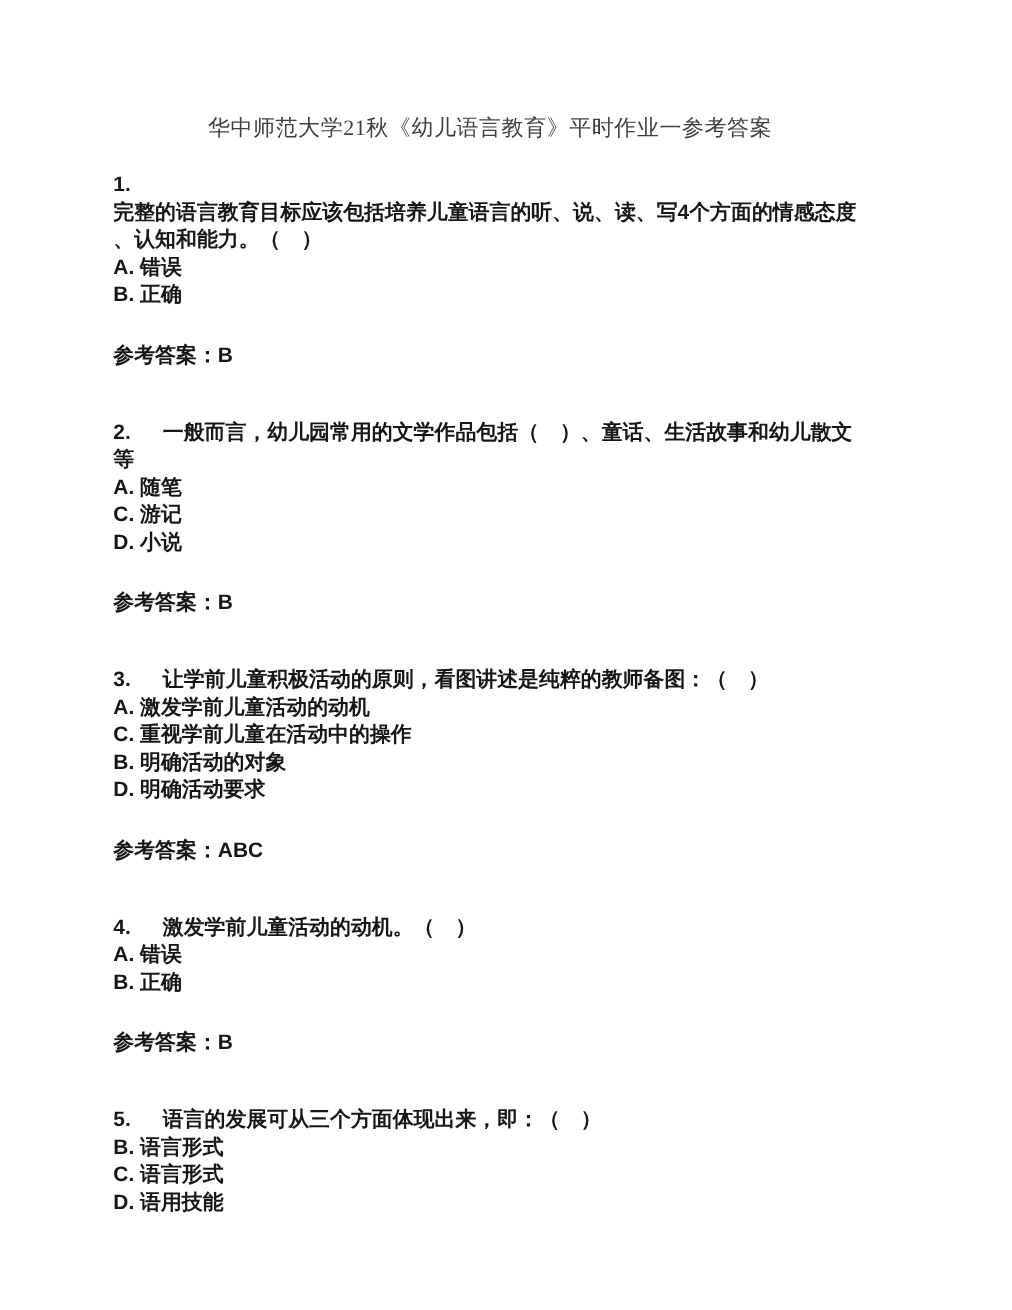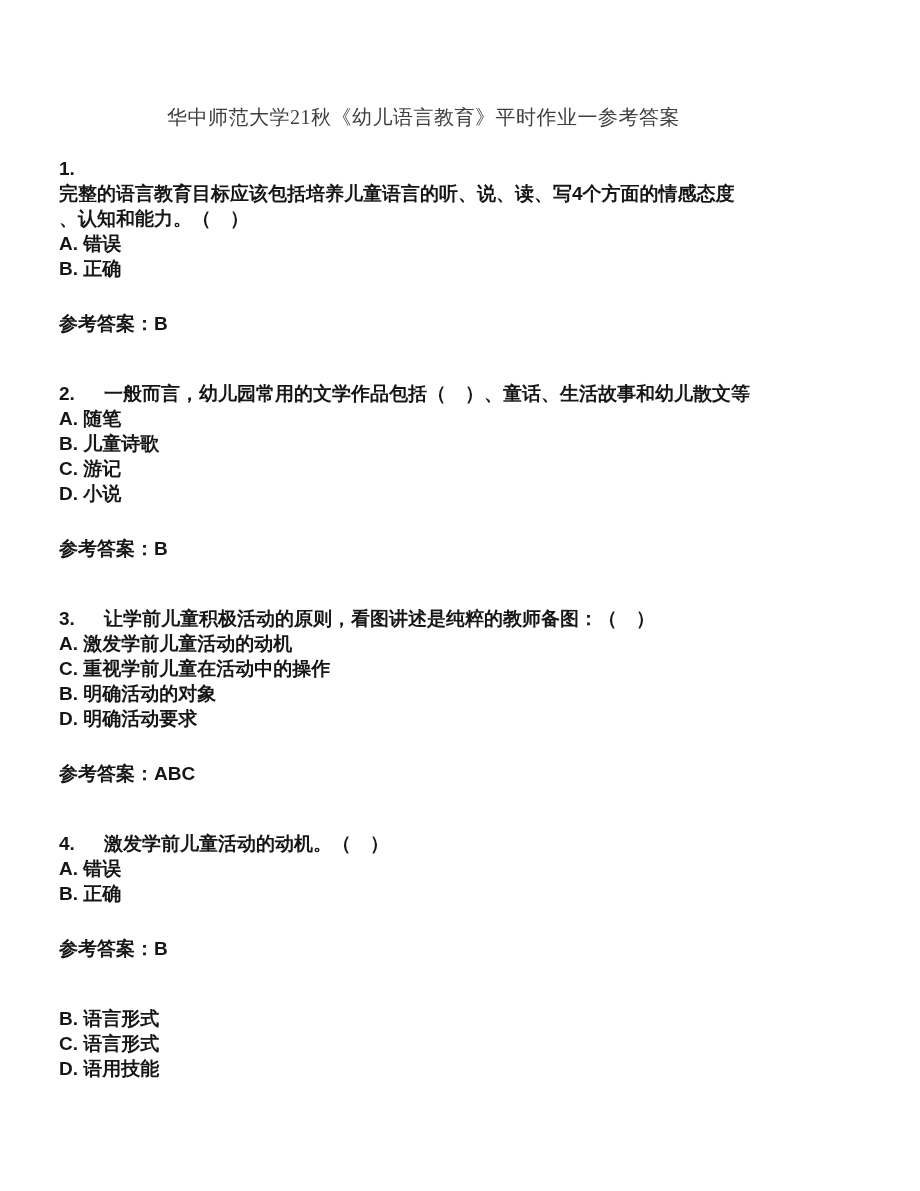--- a/index.html
+++ b/index.html
@@ -10,21 +10,21 @@
   body {
     width: 920px;
     height: 1191px;
     overflow: hidden;
     font-family: "Liberation Sans", sans-serif;
   }
   .page {
     box-sizing: border-box;
     width: 920px;
     height: 1191px;
-    padding: 104px 132px 0 59px;
+    padding: 104px 132px 0 103px;
     background: #ffffff;
   }
   .doc-title {
     font-family: "Liberation Serif", serif;
     font-weight: 400;
     font-size: 20px;
     line-height: 27px;
     color: #3f3f3f;
     text-align: center;
     letter-spacing: 0.5px;
@@ -65,21 +65,20 @@
     <div class="q-line">完整的语言教育目标应该包括培养儿童语言的听、说、读、写4个方面的情感态度</div>
     <div class="q-line">、认知和能力。（　）</div>
     <div class="q-line">A. 错误</div>
     <div class="q-line">B. 正确</div>
     <div class="answer-line"><span>参考答案：</span><span>B</span></div>
   </section>
 
   <section class="question">
     <div class="q-line"><span class="q-num">2.</span><span>一般而言，幼儿园常用的文学作品包括（　）、童话、生活故事和幼儿散文等</span></div>
     <div class="q-line">A. 随笔</div>
-    <div class="q-line">B. 儿童诗歌</div>
     <div class="q-line">C. 游记</div>
     <div class="q-line">D. 小说</div>
     <div class="answer-line"><span>参考答案：</span><span>B</span></div>
   </section>
 
   <section class="question">
     <div class="q-line"><span class="q-num">3.</span><span>让学前儿童积极活动的原则，看图讲述是纯粹的教师备图：（　）</span></div>
     <div class="q-line">A. 激发学前儿童活动的动机</div>
     <div class="q-line">C. 重视学前儿童在活动中的操作</div>
     <div class="q-line">B. 明确活动的对象</div>
@@ -88,18 +87,19 @@
   </section>
 
   <section class="question">
     <div class="q-line"><span class="q-num">4.</span><span>激发学前儿童活动的动机。（　）</span></div>
     <div class="q-line">A. 错误</div>
     <div class="q-line">B. 正确</div>
     <div class="answer-line"><span>参考答案：</span><span>B</span></div>
   </section>
 
   <section class="question">
+    <div class="q-line"><span class="q-num">5.</span><span>语言的发展可从三个方面体现出来，即：（　）</span></div>
     <div class="q-line">B. 语言形式</div>
     <div class="q-line">C. 语言形式</div>
     <div class="q-line">D. 语用技能</div>
   </section>
 
 </div>
 
 </body></html>

